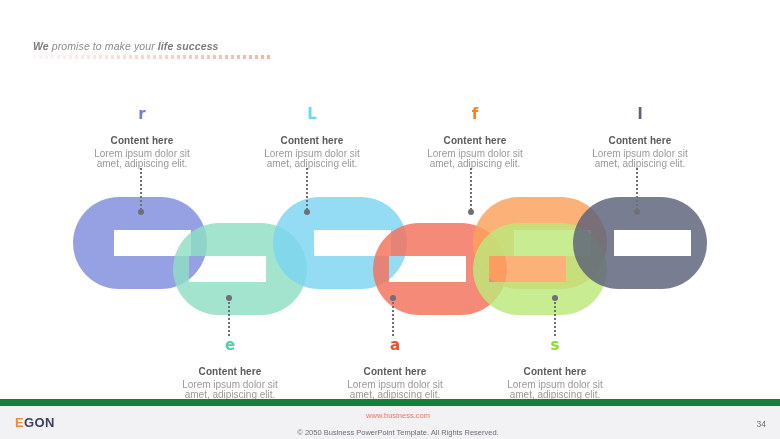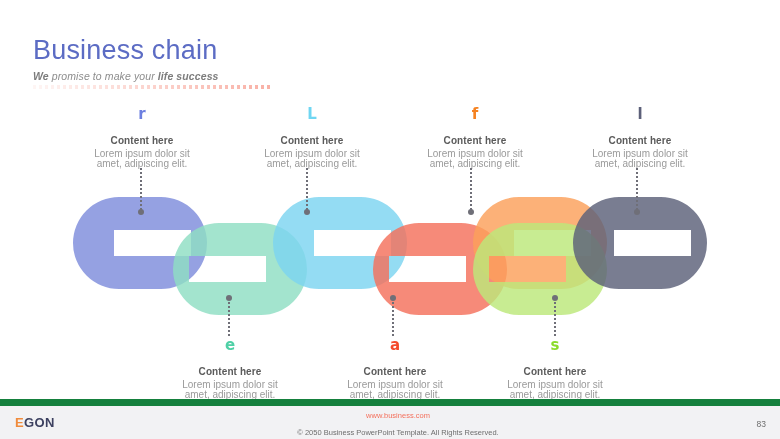--- a/index.html
+++ b/index.html
@@ -79,21 +79,20 @@
   #watermark{
     position:absolute;right:6px;top:398px;font-size:26px;font-weight:bold;
     color:#d8d8d8;letter-spacing:0.5px;opacity:.85;
     font-family:"Liberation Sans", sans-serif;
   }
 </style>
 </head>
 <body>
 
 <div id="title-block">
-  <div id="page-title">Business chain</div>
   <div id="subtitle"><span class="b">We</span><span> promise to make your </span><span class="b">life success</span></div>
   <div id="title-rule"></div>
 </div>
 
 <div id="chain">
     <div class="link" style="left: 73px; top: 197px;">
       <svg viewBox="0 0 134 92" xmlns="http://www.w3.org/2000/svg">
         <g opacity="0.82">
           <path fill="#7E8CDC" d="M46,0 H88 A46,46 0 0 1 88,92 H46 A46,46 0 0 1 46,0 Z M41,33 H118 V59 H41 Z" fill-rule="evenodd"></path>
         </g>
@@ -209,14 +208,14 @@
     </div>
   </div>
 
 <div id="watermark">51MIZ.COM</div>
 <div id="footer">
   <div id="logo"><span class="e">E</span><span class="rest">GON</span></div>
   <div id="footer-center">
     <div id="footer-url">www.business.com</div>
     <div id="footer-copy">© 2050 Business  PowerPoint Template. All Rights Reserved.</div>
   </div>
-  <div id="page-num">83</div>
+  <div id="page-num">34</div>
 </div>
 
 </body></html>

